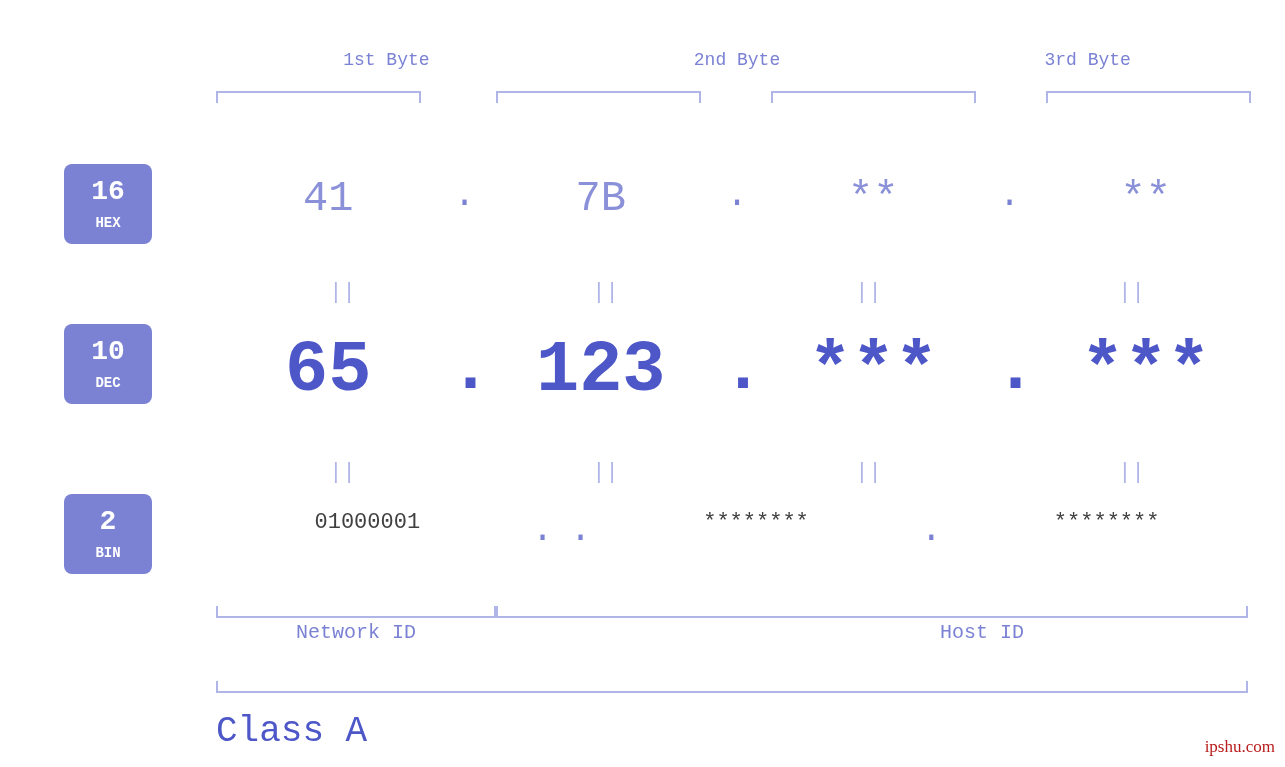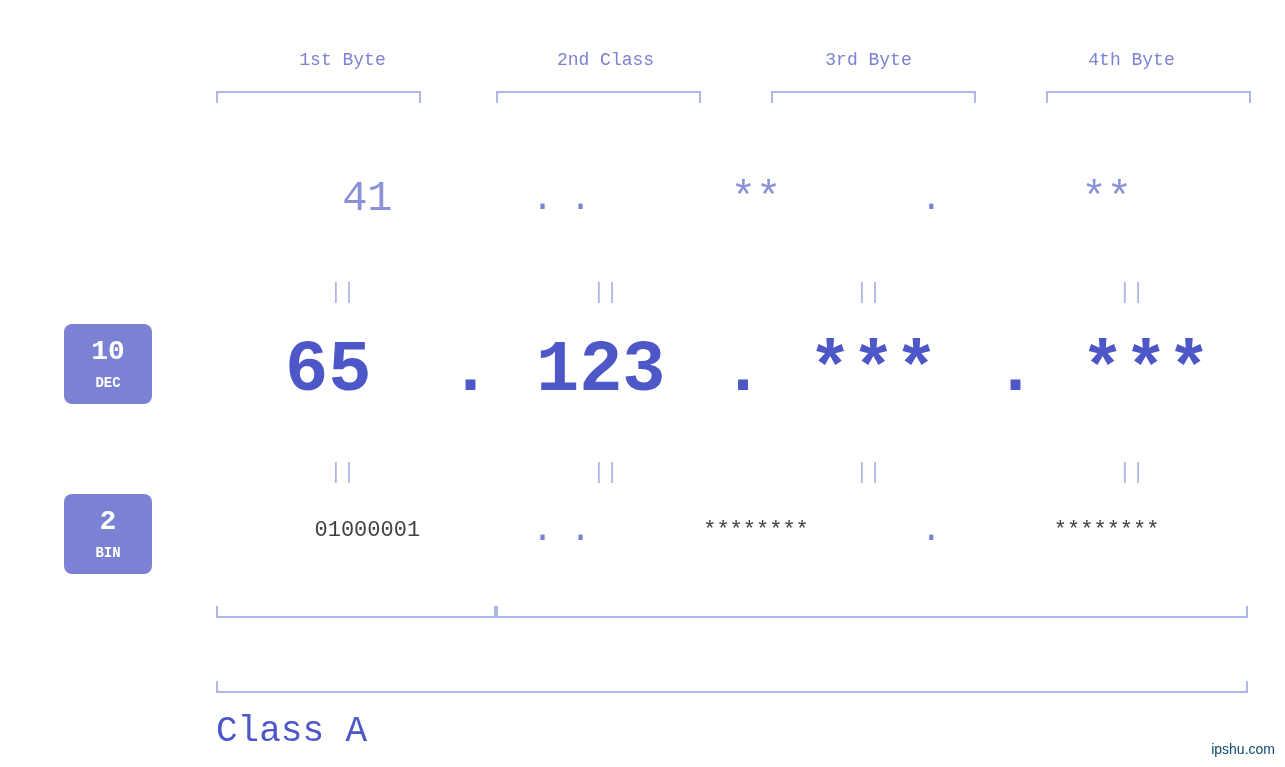--- a/index.html
+++ b/index.html
@@ -81,21 +81,20 @@
     .bracket-2 { left: 480px; width: 205px; }
     .bracket-3 { left: 755px; width: 205px; }
     .bracket-4 { left: 1030px; width: 205px; }
 
     
     .row-content {
       position: absolute;
       left: 195px;
       right: 30px;
       display: flex;
-      align-items: center;
     }
 
     .row-hex { top: 155px; }
     .row-dec { top: 310px; }
     .row-bin { top: 490px; }
 
     .cell {
       flex: 1;
       text-align: center;
     }
@@ -224,46 +223,50 @@
       color: #4d57c8;
       font-size: 36px;
       font-family: 'Courier New', Courier, monospace;
     }
 
     
     .watermark {
       position: absolute;
       bottom: 18px;
       right: 18px;
-      color: #0c4a6e;
-      font-size: 14px;
-      font-family: Liberation Sans, sans-serif;
+      color: #b91c1c;
+      font-size: 17px;
+      font-family: Liberation Serif, serif;
     }
   </style>
 </head>
 <body>
 
 <div class="main-container">
 
   <div class="col-headers">
     <div class="col-header">1st Byte</div>
-    <div class="col-header">2nd Class</div>
+    <div class="col-header">2nd Byte</div>
     <div class="col-header">3rd Byte</div>
-    <div class="col-header">4th Byte</div>
   </div>
 
   <div class="bracket-line bracket-1"></div>
   <div class="bracket-line bracket-2"></div>
   <div class="bracket-line bracket-3"></div>
   <div class="bracket-line bracket-4"></div>
 
+  <div class="badge badge-hex">
+    <span class="badge-number">16</span>
+    <span class="badge-label">HEX</span>
+  </div>
 
   <div class="row-content row-hex">
     <div class="cell hex-value">41</div>
     <div class="dot">.</div>
+    <div class="cell hex-value">7B</div>
     <div class="dot">.</div>
     <div class="cell hex-value">**</div>
     <div class="dot">.</div>
     <div class="cell hex-value">**</div>
   </div>
 
   <div class="equals-row equals-1">
     <div class="equals-cell">||</div>
     <div class="equals-cell">||</div>
     <div class="equals-cell">||</div>
@@ -303,21 +306,23 @@
     <div class="dot">.</div>
     <div class="cell bin-value">********</div>
     <div class="dot">.</div>
     <div class="cell bin-value">********</div>
   </div>
 
   <div class="bottom-bracket-network"></div>
 
   <div class="bottom-bracket-host"></div>
 
-
+  <div class="label-network-id">Network ID</div>
+
+  <div class="label-host-id">Host ID</div>
 
   <div class="bottom-bracket-all"></div>
 
   <div class="label-class-a">Class A</div>
 
   <div class="watermark">ipshu.com</div>
 
 </div>
 
 </body></html>

